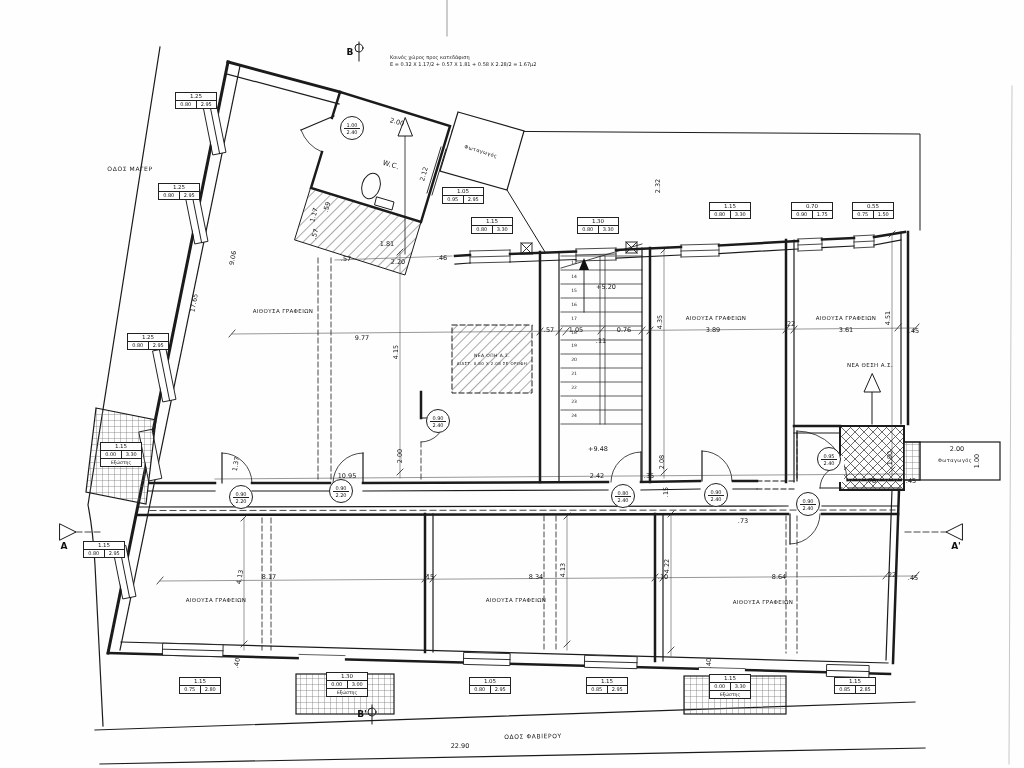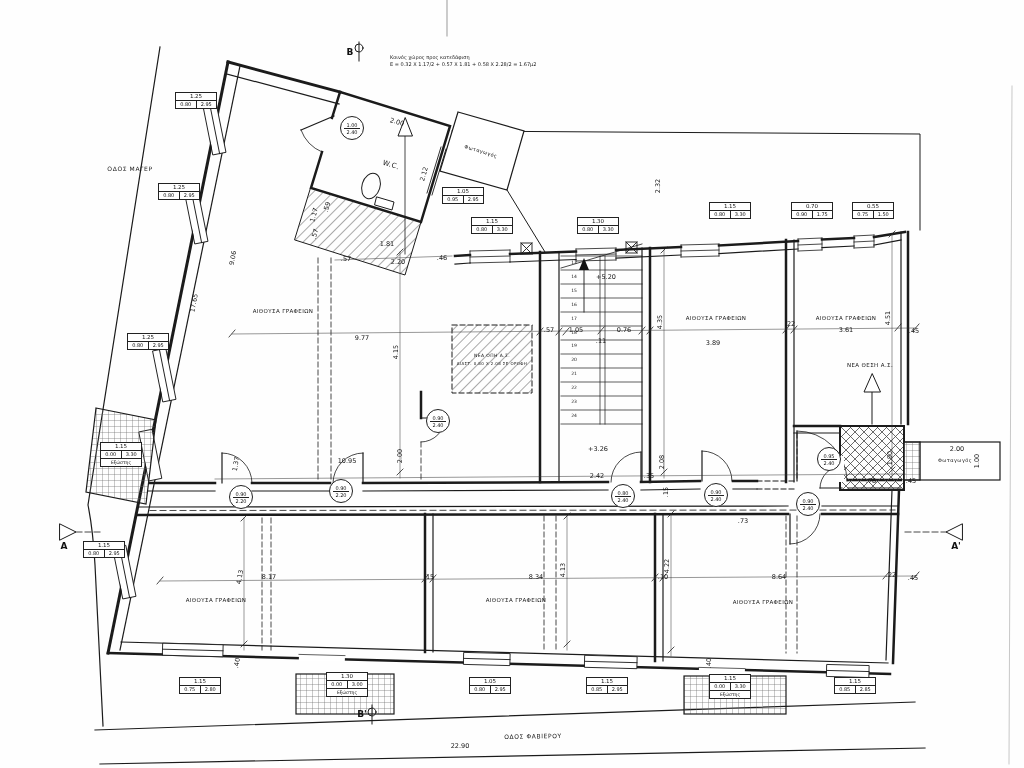--- a/index.html
+++ b/index.html
@@ -275,49 +275,49 @@
       <div class="anno room-label" style="left: 481px; top: 151px; font-size: 5px; transform: translate(-50%, -50%) rotate(17deg);">Φωταγωγός</div>
       <div class="anno room-label" style="left: 955px; top: 460px; font-size: 5px;">Φωταγωγός</div>
       <div class="anno room-label" style="left: 870px; top: 365px; font-size: 5.5px;">ΝΕΑ ΘΕΣΗ Α.Σ.</div>
       <div class="anno room-label" style="left: 492px; top: 355px; font-size: 4.5px;">ΝΕΑ ΟΠΗ Α.Σ.</div>
       <div class="anno room-label" style="left: 492px; top: 363px; font-size: 4px;">ΔΙΑΣΤ. 0.80 Χ 2.08 ΣΕ ΟΡΟΦΗ</div>
       <div class="anno dim" style="left: 362px; top: 338px;">9.77</div>
       <div class="anno dim" style="left: 549px; top: 330px;">.57</div>
       <div class="anno dim" style="left: 576px; top: 330px;">1.05</div>
       <div class="anno dim" style="left: 601px; top: 330px; margin-top: 11px;">.11</div>
       <div class="anno dim" style="left: 624px; top: 330px;">0.76</div>
-      <div class="anno dim" style="left: 713px; top: 343px;">3.89</div>
+      <div class="anno dim" style="left: 713px; top: 330px;">3.89</div>
       <div class="anno dim" style="left: 846px; top: 330px;">3.61</div>
       <div class="anno dim" style="left: 914px; top: 331px;">.45</div>
       <div class="anno dim" style="left: 790px; top: 324px;">.22</div>
       <div class="anno dim" style="left: 660px; top: 322px; transform: translate(-50%, -50%) rotate(-90deg);">4.35</div>
       <div class="anno dim" style="left: 888px; top: 318px; transform: translate(-50%, -50%) rotate(-90deg);">4.51</div>
       <div class="anno dim" style="left: 396px; top: 352px; transform: translate(-50%, -50%) rotate(-90deg);">4.15</div>
       <div class="anno dim" style="left: 658px; top: 186px; transform: translate(-50%, -50%) rotate(-90deg);">2.32</div>
       <div class="anno dim" style="left: 233px; top: 258px; transform: translate(-50%, -50%) rotate(-79deg);">9.06</div>
       <div class="anno dim" style="left: 194px; top: 303px; transform: translate(-50%, -50%) rotate(-79deg);">17.65</div>
       <div class="anno dim" style="left: 397px; top: 122px; transform: translate(-50%, -50%) rotate(16deg);">2.00</div>
       <div class="anno dim" style="left: 424px; top: 174px; transform: translate(-50%, -50%) rotate(-74deg);">2.12</div>
       <div class="anno dim" style="left: 314px; top: 215px; transform: translate(-50%, -50%) rotate(-74deg);">1.17</div>
       <div class="anno dim" style="left: 327px; top: 207px; transform: translate(-50%, -50%) rotate(-74deg);">.59</div>
       <div class="anno dim" style="left: 315px; top: 234px; transform: translate(-50%, -50%) rotate(-74deg);">.57</div>
       <div class="anno dim" style="left: 387px; top: 244px;">1.81</div>
       <div class="anno dim" style="left: 346px; top: 259px;">.57</div>
       <div class="anno dim" style="left: 398px; top: 262px;">2.20</div>
       <div class="anno dim" style="left: 442px; top: 258px;">.46</div>
-      <div class="anno dim" style="left: 347px; top: 461px; text-align: right;">10.95</div>
+      <div class="anno dim" style="left: 347px; top: 476px; text-align: right;">10.95</div>
       <div class="anno dim" style="left: 597px; top: 476px;">2.42</div>
       <div class="anno dim" style="left: 649px; top: 476px;">.35</div>
       <div class="anno dim" style="left: 743px; top: 476px; margin-top: 45px;">.73</div>
       <div class="anno dim" style="left: 662px; top: 462px; transform: translate(-50%, -50%) rotate(-90deg);">2.08</div>
       <div class="anno dim" style="left: 666px; top: 492px; transform: translate(-50%, -50%) rotate(-90deg);">.15</div>
       <div class="anno dim" style="left: 236px; top: 464px; transform: translate(-50%, -50%) rotate(-80deg);">1.37</div>
       <div class="anno dim" style="left: 400px; top: 456px; transform: translate(-50%, -50%) rotate(-90deg);">2.00</div>
-      <div class="anno dim" style="left: 598px; top: 449px;">+3.26</div>
-      <div class="anno dim" style="left: 606px; top: 277px; text-align: right;">+5.20</div>
+      <div class="anno dim" style="left: 598px; top: 449px;">+9.48</div>
+      <div class="anno dim" style="left: 606px; top: 287px; text-align: right;">+5.20</div>
       <div class="anno dim" style="left: 269px; top: 577px;">8.17</div>
       <div class="anno dim" style="left: 240px; top: 577px; transform: translate(-50%, -50%) rotate(-80deg);">4.13</div>
       <div class="anno dim" style="left: 429px; top: 577px;">.15</div>
       <div class="anno dim" style="left: 536px; top: 577px;">8.34</div>
       <div class="anno dim" style="left: 563px; top: 570px; transform: translate(-50%, -50%) rotate(-90deg);">4.13</div>
       <div class="anno dim" style="left: 663px; top: 577px;">.10</div>
       <div class="anno dim" style="left: 667px; top: 566px; transform: translate(-50%, -50%) rotate(-90deg);">4.22</div>
       <div class="anno dim" style="left: 779px; top: 577px;">8.64</div>
       <div class="anno dim" style="left: 891px; top: 575px;">.22</div>
       <div class="anno dim" style="left: 913px; top: 578px;">.45</div>

